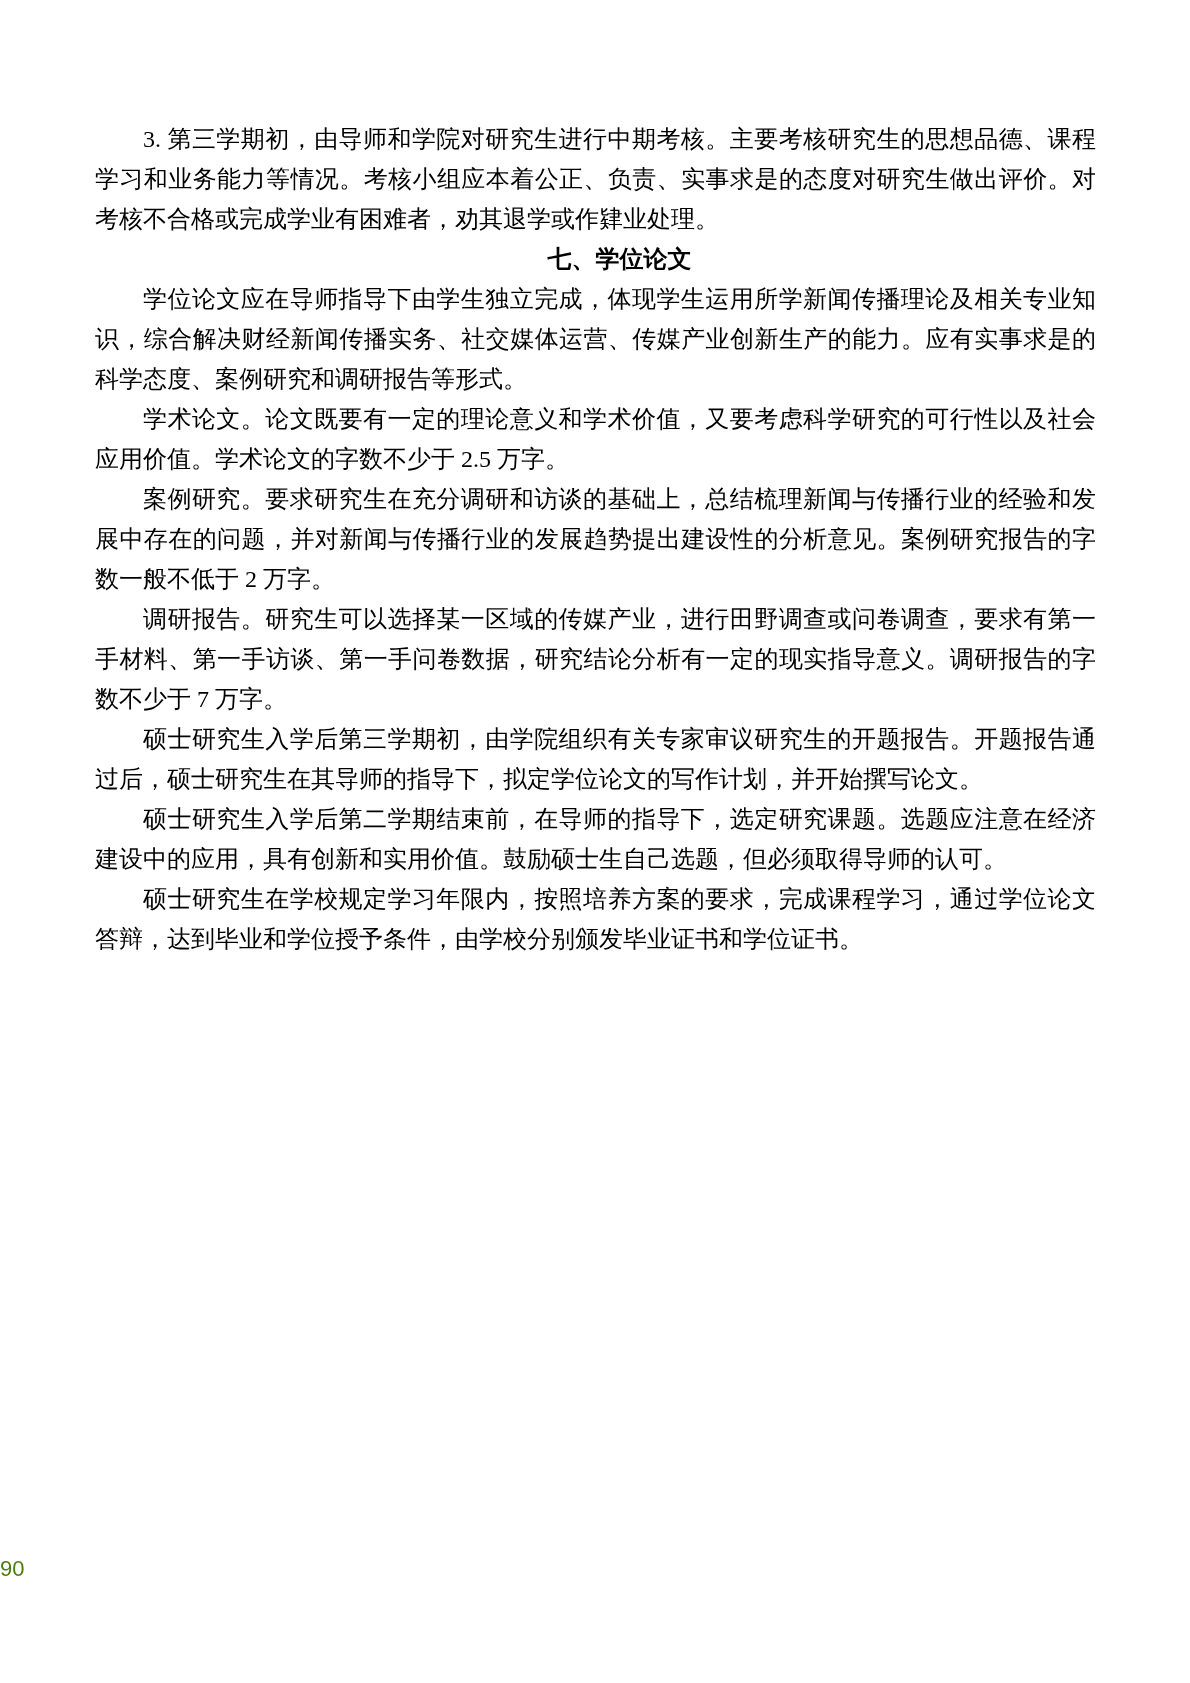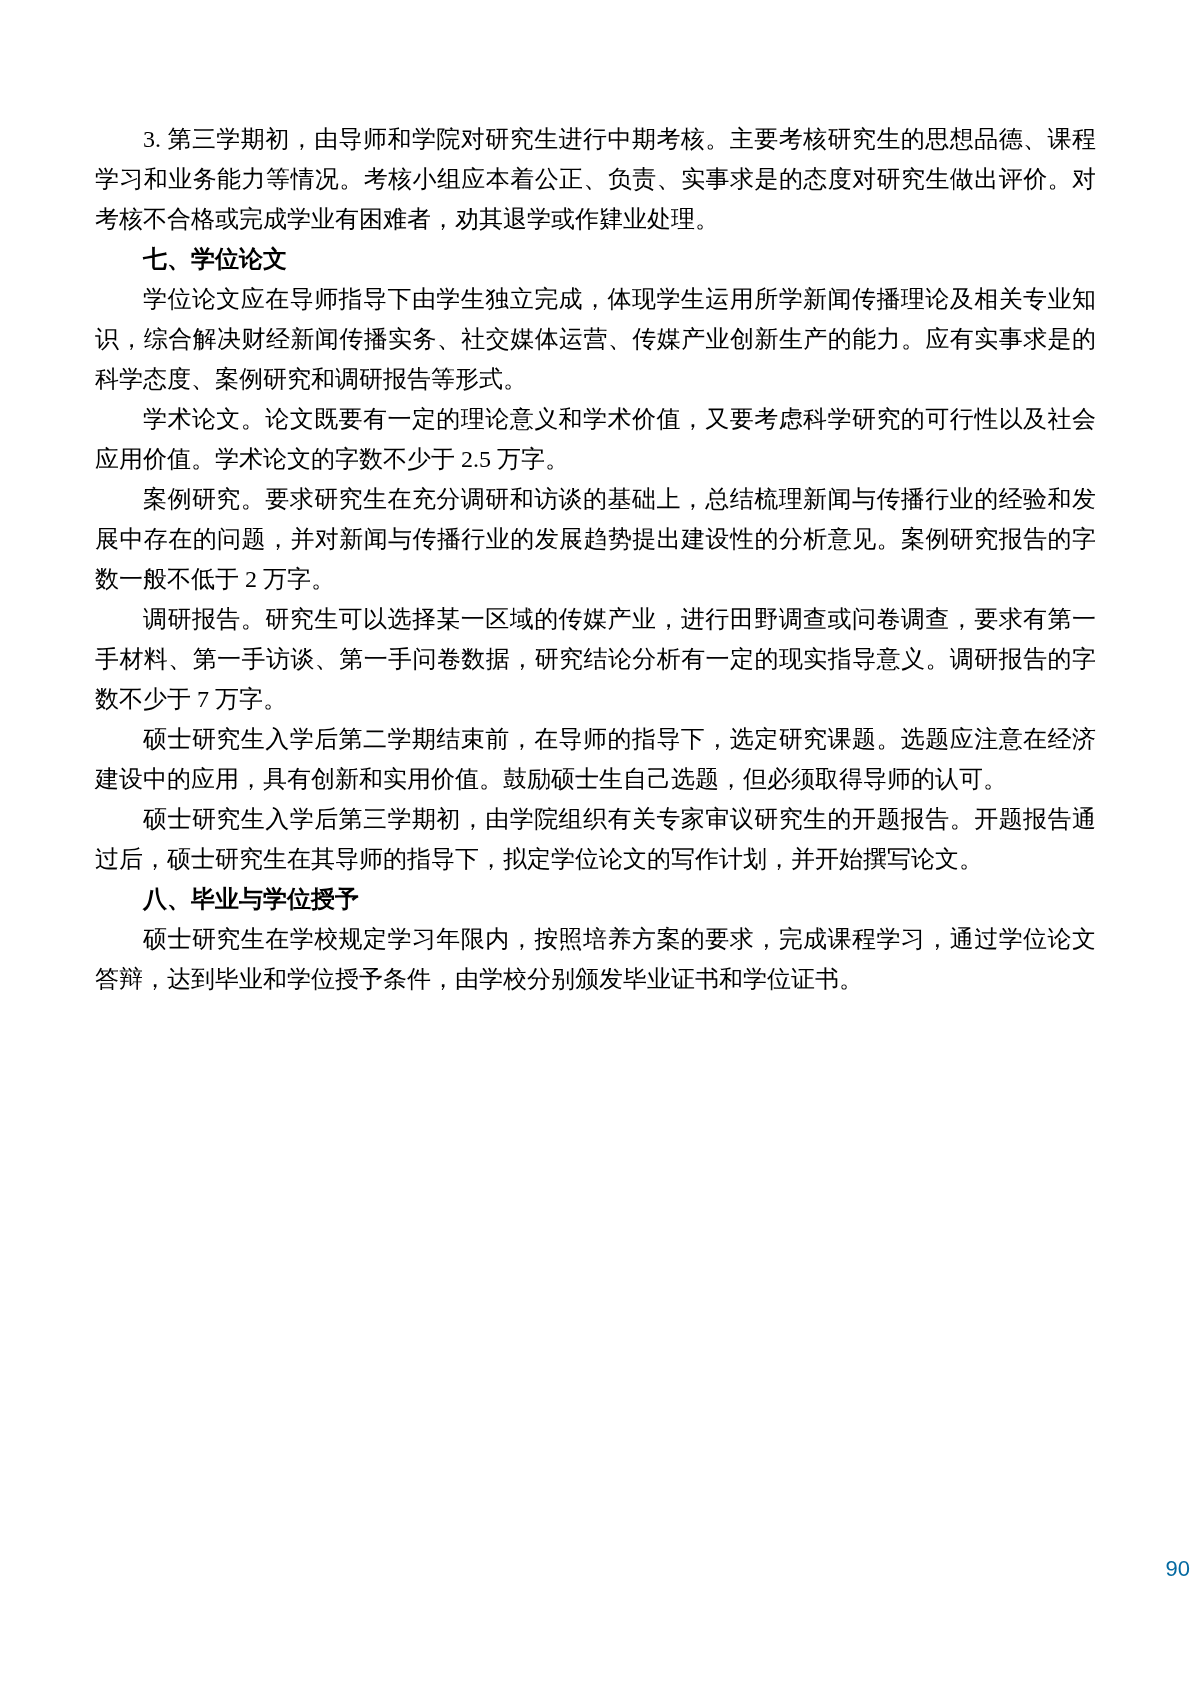--- a/index.html
+++ b/index.html
@@ -39,44 +39,43 @@
     font-family: "Liberation Serif", "DejaVu Serif", serif;
     font-weight: normal;
   }
   .section-heading {
     margin: 0;
     text-indent: 2em;
     font-size: 24px;
     line-height: 40px;
     font-weight: bold;
     font-family: Liberation Serif, serif;
-    text-align: left;
+    text-align: center;
   }
   .page-number {
     position: absolute;
     top: 1556px;
     left: 0;
     width: 1190px;
-    text-align: right;
+    text-align: left;
     font-size: 22px;
     line-height: 26px;
     font-family: "Liberation Sans", "DejaVu Sans", sans-serif;
-    color: #0369a1;
+    color: #4d7c0f;
   }
 </style>
 </head>
 <body>
 
 <div class="page">
   <div class="content">
     <p class="body-para">3. 第三学期初，由导师和学院对研究生进行中期考核。主要考核研究生的思想品德、课程学习和业务能力等情况。考核小组应本着公正、负责、实事求是的态度对研究生做出评价。对考核不合格或完成学业有困难者，劝其退学或作肄业处理。</p>
     <h2 class="section-heading">七、学位论文</h2>
     <p class="body-para">学位论文应在导师指导下由学生独立完成，体现学生运用所学新闻传播理论及相关专业知识，综合解决财经新闻传播实务、社交媒体运营、传媒产业创新生产的能力。应有实事求是的科学态度、案例研究和调研报告等形式。</p>
     <p class="body-para">学术论文。论文既要有一定的理论意义和学术价值，又要考虑科学研究的可行性以及社会应用价值。学术论文的字数不少于 2.5 万字。</p>
     <p class="body-para">案例研究。要求研究生在充分调研和访谈的基础上，总结梳理新闻与传播行业的经验和发展中存在的问题，并对新闻与传播行业的发展趋势提出建设性的分析意见。案例研究报告的字数一般不低于 2 万字。</p>
     <p class="body-para">调研报告。研究生可以选择某一区域的传媒产业，进行田野调查或问卷调查，要求有第一手材料、第一手访谈、第一手问卷数据，研究结论分析有一定的现实指导意义。调研报告的字数不少于 7 万字。</p>
+    <p class="body-para">硕士研究生入学后第三学期初，由学院组织有关专家审议研究生的开题报告。开题报告通过后，硕士研究生在其导师的指导下，拟定学位论文的写作计划，并开始撰写论文。</p>
     <p class="body-para">硕士研究生入学后第二学期结束前，在导师的指导下，选定研究课题。选题应注意在经济建设中的应用，具有创新和实用价值。鼓励硕士生自己选题，但必须取得导师的认可。</p>
-    <p class="body-para">硕士研究生入学后第三学期初，由学院组织有关专家审议研究生的开题报告。开题报告通过后，硕士研究生在其导师的指导下，拟定学位论文的写作计划，并开始撰写论文。</p>
-    <h2 class="section-heading">八、毕业与学位授予</h2>
     <p class="body-para">硕士研究生在学校规定学习年限内，按照培养方案的要求，完成课程学习，通过学位论文答辩，达到毕业和学位授予条件，由学校分别颁发毕业证书和学位证书。</p>
   </div>
   <div class="page-number">90</div>
 </div>
 
 </body></html>

